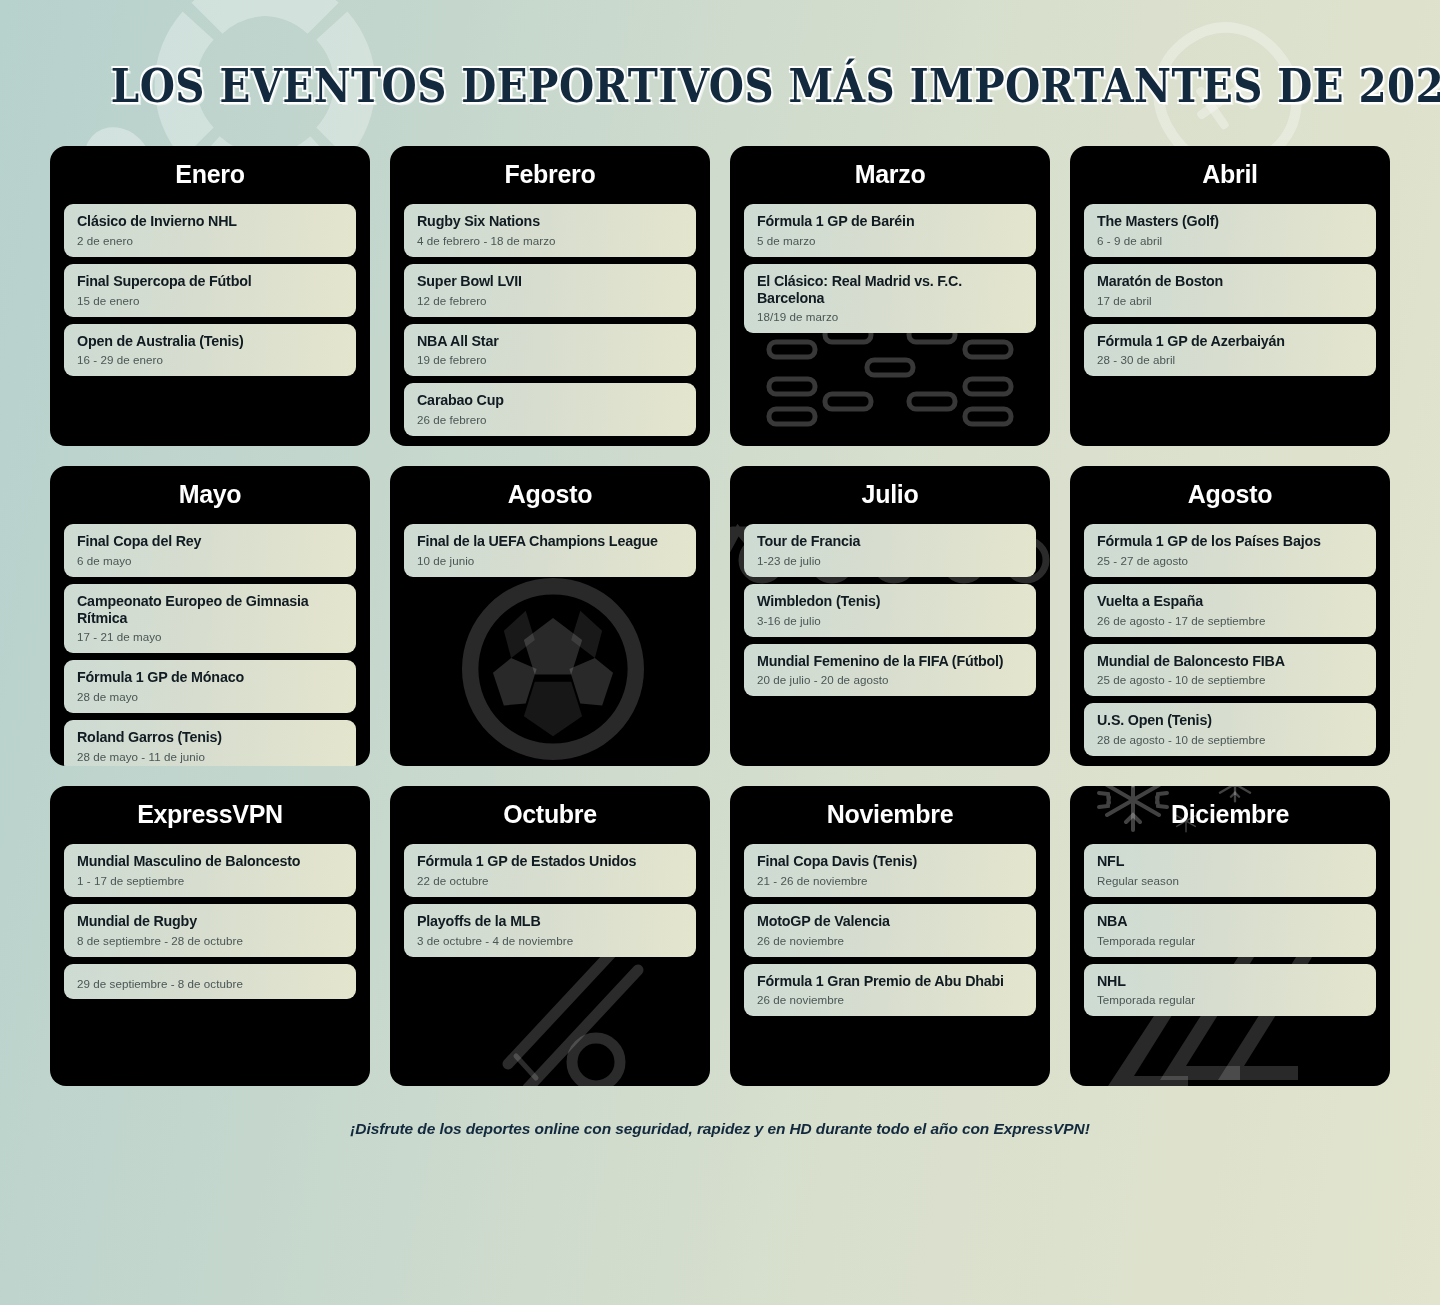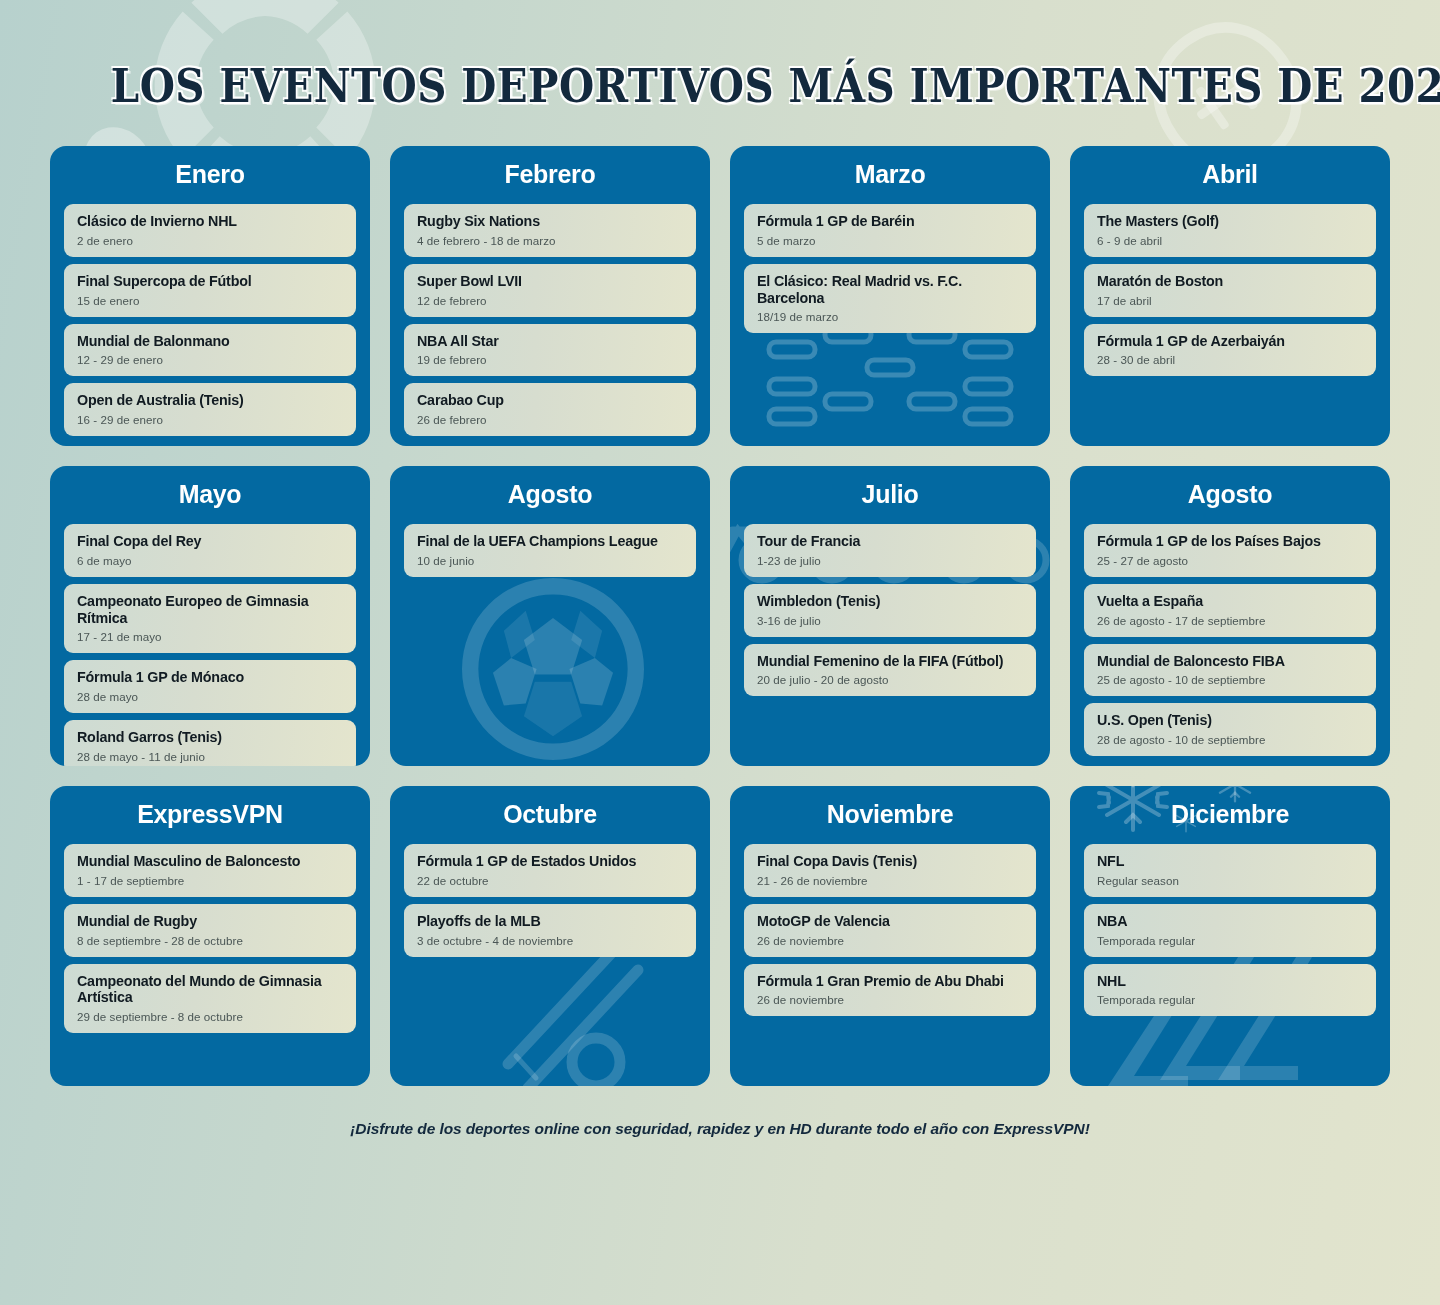--- a/index.html
+++ b/index.html
@@ -61,21 +61,21 @@
     z-index: 2;
     display: grid;
     grid-template-columns: repeat(4, 320px);
     gap: 20px;
     justify-content: center;
     margin-top: 37px;
   }
 
   .month-card {
     position: relative;
-    background: #0369a1;
+    background: #000000;
     border-radius: 16px;
     height: 300px;
     padding: 16px 14px 14px 14px;
     overflow: hidden;
   }
 
   .card-watermark {
     position: absolute;
     inset: 0;
     pointer-events: none;
@@ -200,24 +200,20 @@
     <div class="month-card">
       <div class="month-name">Enero</div>
       <div class="events-list">
         <div class="event-pill">
           <div class="event-title">Clásico de Invierno NHL</div>
           <div class="event-date">2 de enero</div>
         </div>
         <div class="event-pill">
           <div class="event-title">Final Supercopa de Fútbol</div>
           <div class="event-date">15 de enero</div>
-        </div>
-        <div class="event-pill">
-          <div class="event-title">Mundial de Balonmano</div>
-          <div class="event-date">12 - 29 de enero</div>
         </div>
         <div class="event-pill">
           <div class="event-title">Open de Australia (Tenis)</div>
           <div class="event-date">16 - 29 de enero</div>
         </div>
       </div>
     </div>
     <div class="month-card">
       <div class="month-name">Febrero</div>
       <div class="events-list">
@@ -395,21 +391,20 @@
       <div class="events-list">
         <div class="event-pill">
           <div class="event-title">Mundial Masculino de Baloncesto</div>
           <div class="event-date">1 - 17 de septiembre</div>
         </div>
         <div class="event-pill">
           <div class="event-title">Mundial de Rugby</div>
           <div class="event-date">8 de septiembre - 28 de octubre</div>
         </div>
         <div class="event-pill">
-          <div class="event-title">Campeonato del Mundo de Gimnasia Artística</div>
           <div class="event-date">29 de septiembre - 8 de octubre</div>
         </div>
       </div>
     </div>
     <div class="month-card">
       <div class="card-watermark">
     <svg style="left:60px;top:150px" width="230" height="160" viewBox="0 0 230 160">
       <g fill="none" stroke="rgba(255,255,255,0.17)" stroke-width="11" stroke-linecap="round">
         <path d="M168 10 L58 128"></path>
         <path d="M188 34 L78 152"></path>

